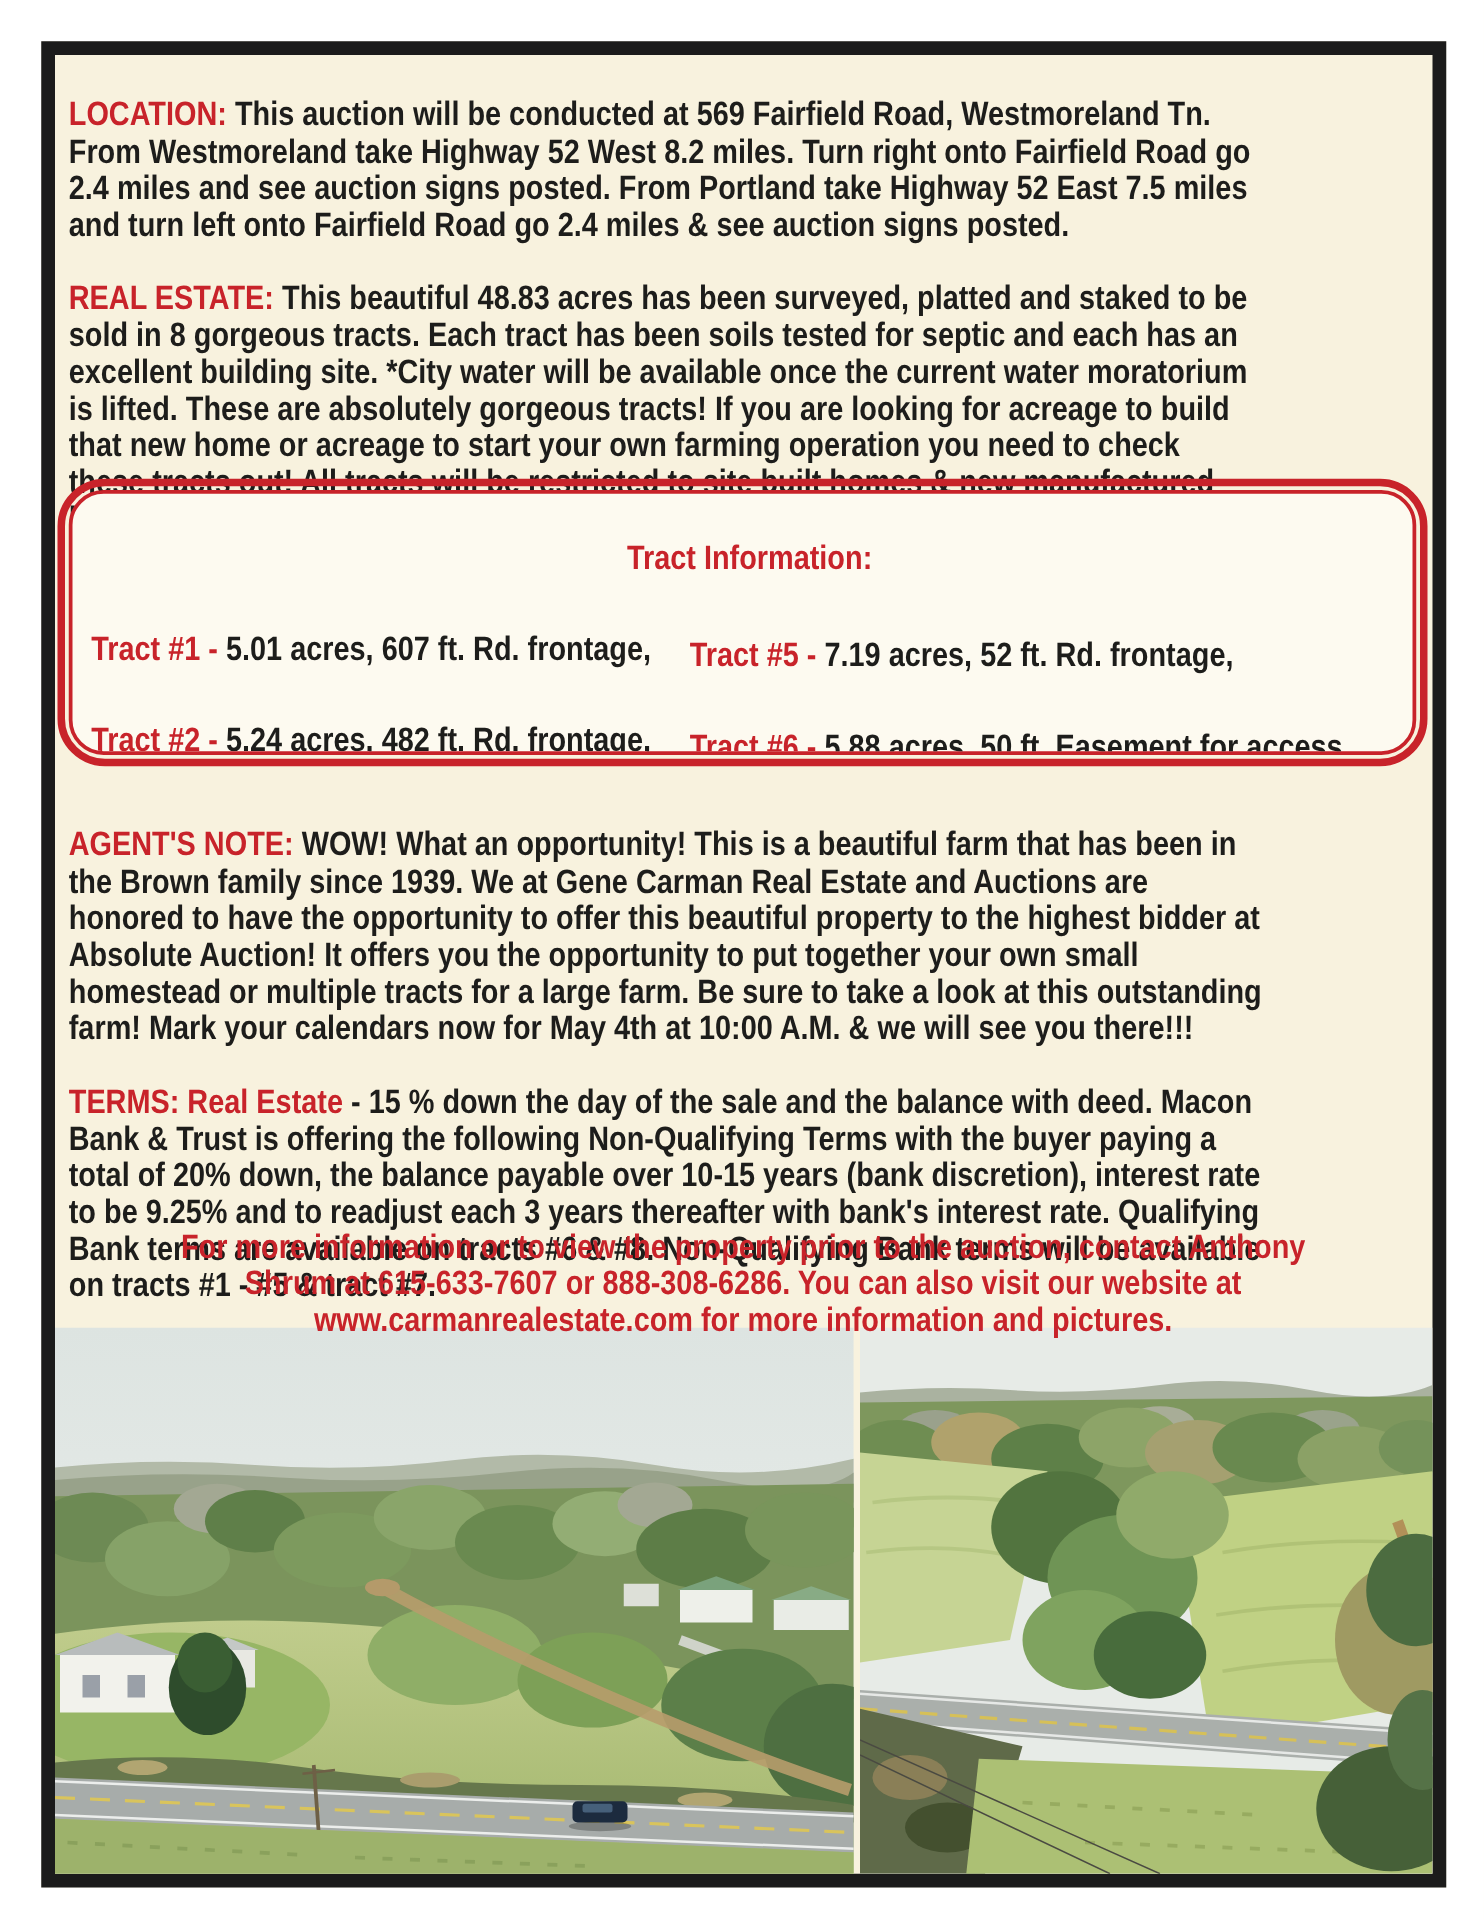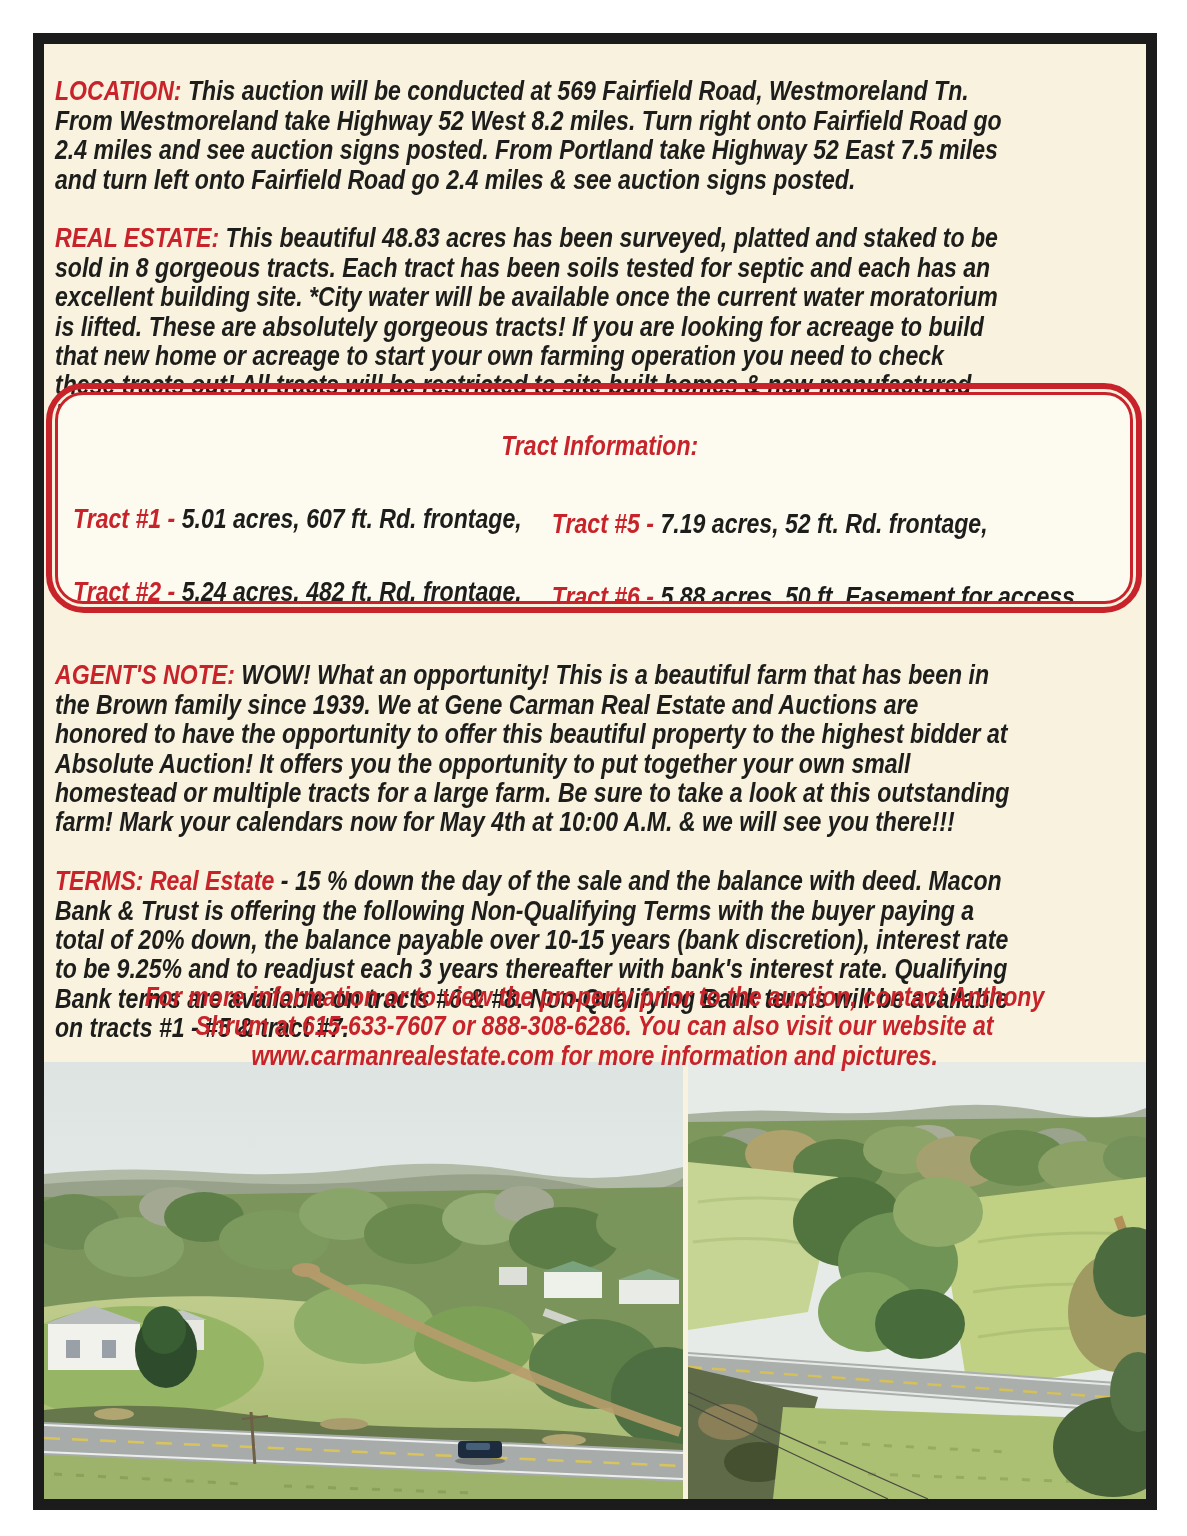--- a/index.html
+++ b/index.html
@@ -1,18 +1,18 @@
 <!DOCTYPE html>
 <html><head>
 <meta charset="utf-8">
 <style>
   html,body{margin:0;padding:0;background:#ffffff;}
   body{width:1187px;height:1536px;position:relative;font-family:"Liberation Sans","DejaVu Sans",sans-serif;overflow:hidden;}
   .frame{position:absolute;left:33px;top:33px;width:1124px;height:1477px;box-sizing:border-box;
-         border:11px solid #1b1b1b;background:#f8f2de;font-style:italic;}
+         border:11px solid #1b1b1b;background:#f8f2de;}
   .inner{position:relative;width:1102px;height:1455px;}
   
   .sq{transform:scaleX(.855);transform-origin:0 0;width:1262px;font-weight:bold;font-size:27px;
       line-height:29.4px;color:#1d1d1b;white-space:pre-line;}
   .sq p{margin:0;}
   .red{color:#c8232a;}
   .sec-top{position:absolute;left:11px;top:4px;}
   .sec-mid{position:absolute;left:11px;top:588px;}
   .sec-contact{position:absolute;left:11px;top:939px;z-index:3;}
   .sec-contact .sq{text-align:center;color:#c8232a;}

